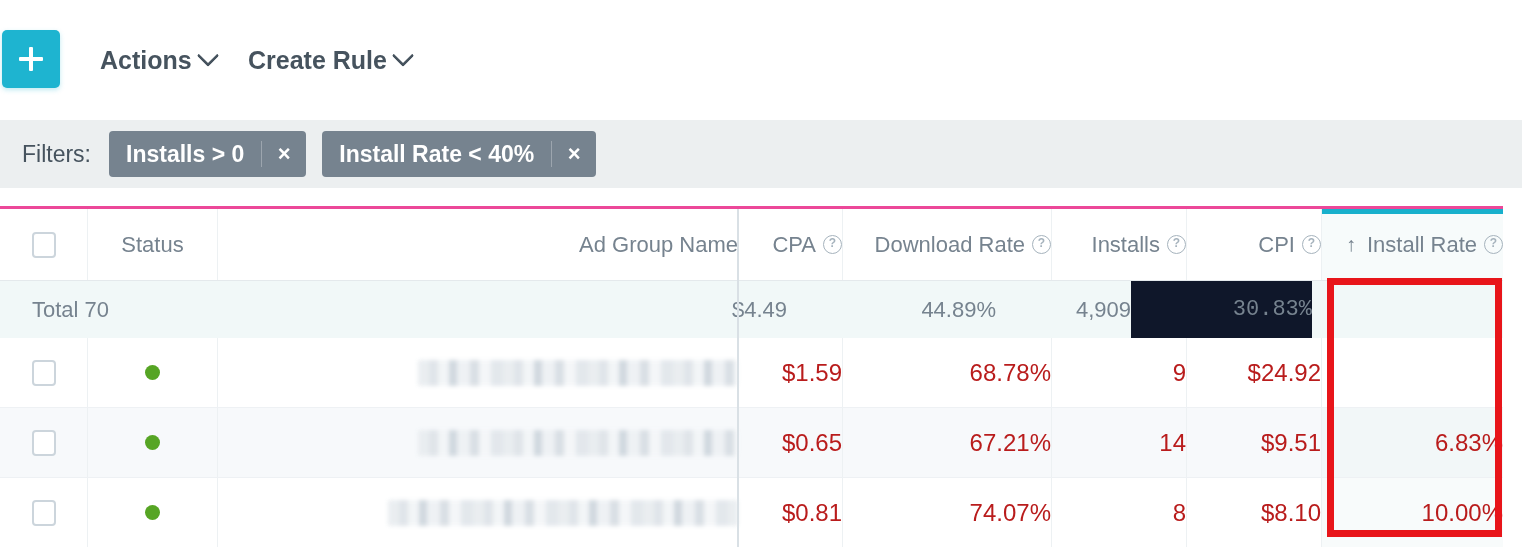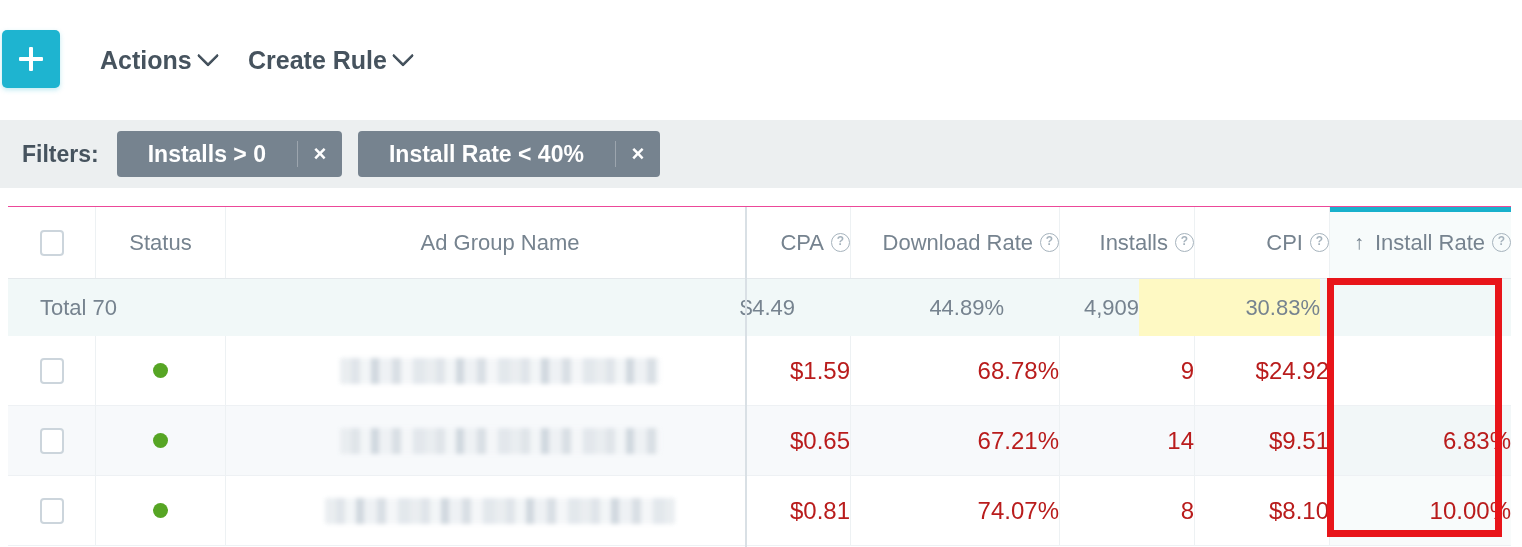--- a/index.html
+++ b/index.html
@@ -39,48 +39,48 @@
     border-right:3px solid #46535e;border-bottom:3px solid #46535e;
     transform:rotate(45deg) translate(-3px,-3px);
     border-radius:2px;
   }
 
   
   #filters-bar{
     position:absolute;left:0;top:120px;width:1522px;height:68px;
     background:#eceff0;display:flex;align-items:center;padding-left:22px;box-sizing:border-box;
   }
-  #filters-label{font-size:23px;font-weight:700;color:#46535e;margin-right:18px;white-space:nowrap;}
+  #filters-label{font-size:23px;font-weight:400;color:#46535e;margin-right:18px;white-space:nowrap;}
   .filter-chip{
     display:flex;align-items:center;height:46px;
     background:#76838f;border-radius:4px;color:#fff;
     margin-right:16px;cursor:default;
   }
   .filter-chip .chip-label{
-    font-size:23px;font-weight:700;padding:0 31px;white-space:nowrap;
+    font-size:23px;font-weight:700;padding:0 17px;white-space:nowrap;
   }
   .filter-chip .chip-sep{width:1px;height:26px;background:rgba(255,255,255,.28);}
   .filter-chip .chip-remove{
     width:44px;height:46px;display:flex;align-items:center;justify-content:center;
     font-size:22px;font-weight:700;cursor:pointer;
   }
 
   
   #table{
-    position:absolute;left:8px;top:206px;width:1503px;height:265px;
-    background:#fff;border-top:1px solid #ec4899;box-sizing:border-box;
+    position:absolute;left:0;top:206px;width:1503px;height:265px;
+    background:#fff;border-top:3px solid #ec4899;box-sizing:border-box;
   }
   .trow{position:absolute;left:0;width:1503px;display:flex;box-sizing:border-box;}
   .cell{
     box-sizing:border-box;display:flex;align-items:center;height:100%;
     border-right:1px solid #edf1f3;font-size:24px;color:#b91c1c;
   }
   .cell.num{justify-content:flex-end;}
   .cell.ctr{justify-content:center;}
-  .cell.lft{justify-content:center;padding-left:28px;}
+  .cell.lft{justify-content:flex-end;padding-left:28px;}
   .c-check{width:88px;}
   .c-status{width:130px;}
   .c-name{width:520px;border-right:none;}
   .c-cpa{width:105px;}
   .c-dlr{width:209px;}
   .c-ins{width:135px;}
   .c-cpi{width:135px;}
   .c-irate{width:181px;border-right:none;}
 
   
@@ -99,21 +99,21 @@
   .help-icon{
     display:inline-block;width:17px;height:17px;border:1.6px solid #a6b3bd;border-radius:50%;
     font-size:12px;line-height:15px;text-align:center;color:#a6b3bd;margin-left:7px;
     font-weight:700;vertical-align:middle;flex:none;
   }
   .sort-arrow{margin-right:11px;font-size:20px;color:#76838f;}
 
   
   #row-total{top:72px;height:57px;background:#f1f8f8;}
   #row-total .cell{border-right:none;font-size:22px;color:#76838f;}
-  #row-total .c-irate{background:#fef9c3;}
+  #row-total .c-irate{background:#0f172a;font-family:Liberation Mono, monospace;}
   .drow{height:70px;}
   .drow .c-irate{background:#f8fbfb;}
   .drow.alt{background:#f7f9fb;}
   .drow.alt .c-irate{background:#f2f7f8;}
   .drow{border-bottom:1px solid #eef1f4;}
 
   .checkbox{
     width:24px;height:26px;border:2px solid #ccd5dc;border-radius:4px;background:#fff;
     box-sizing:border-box;cursor:pointer;
   }

